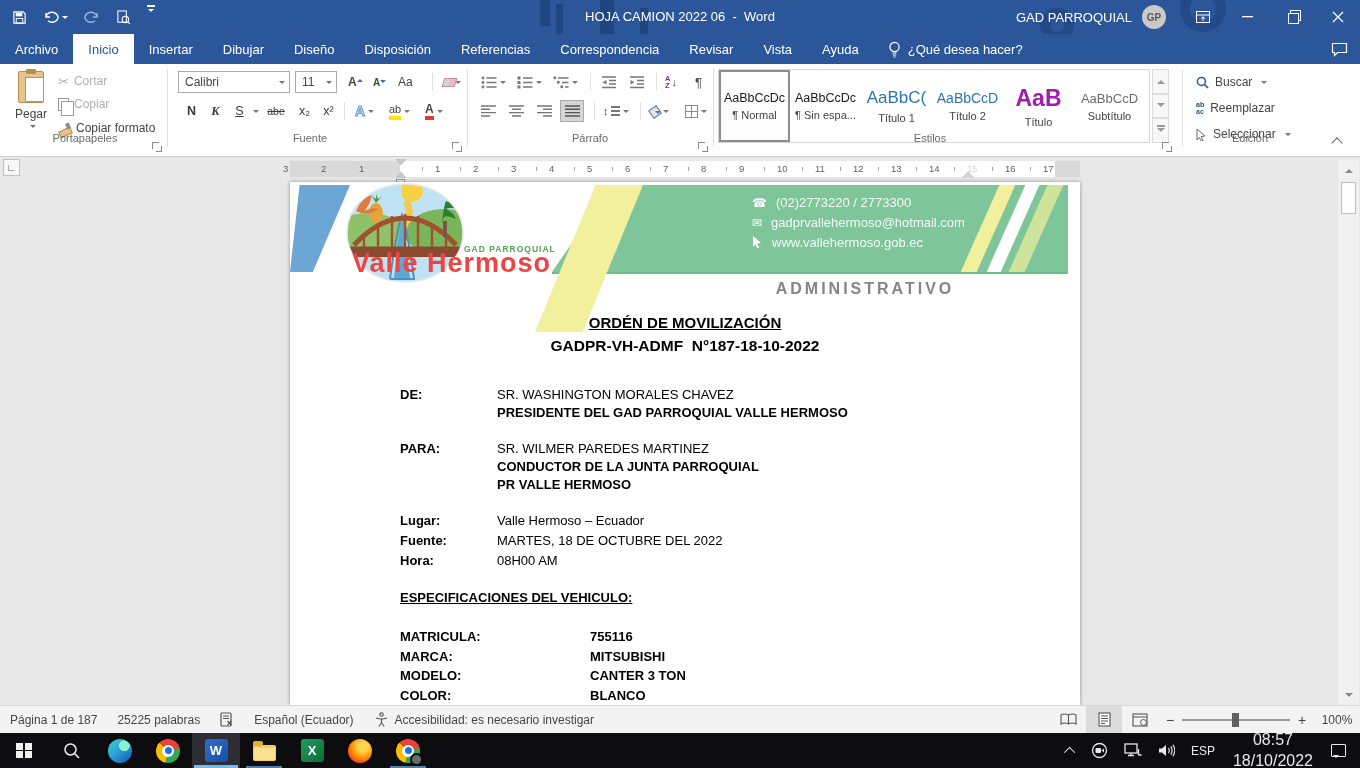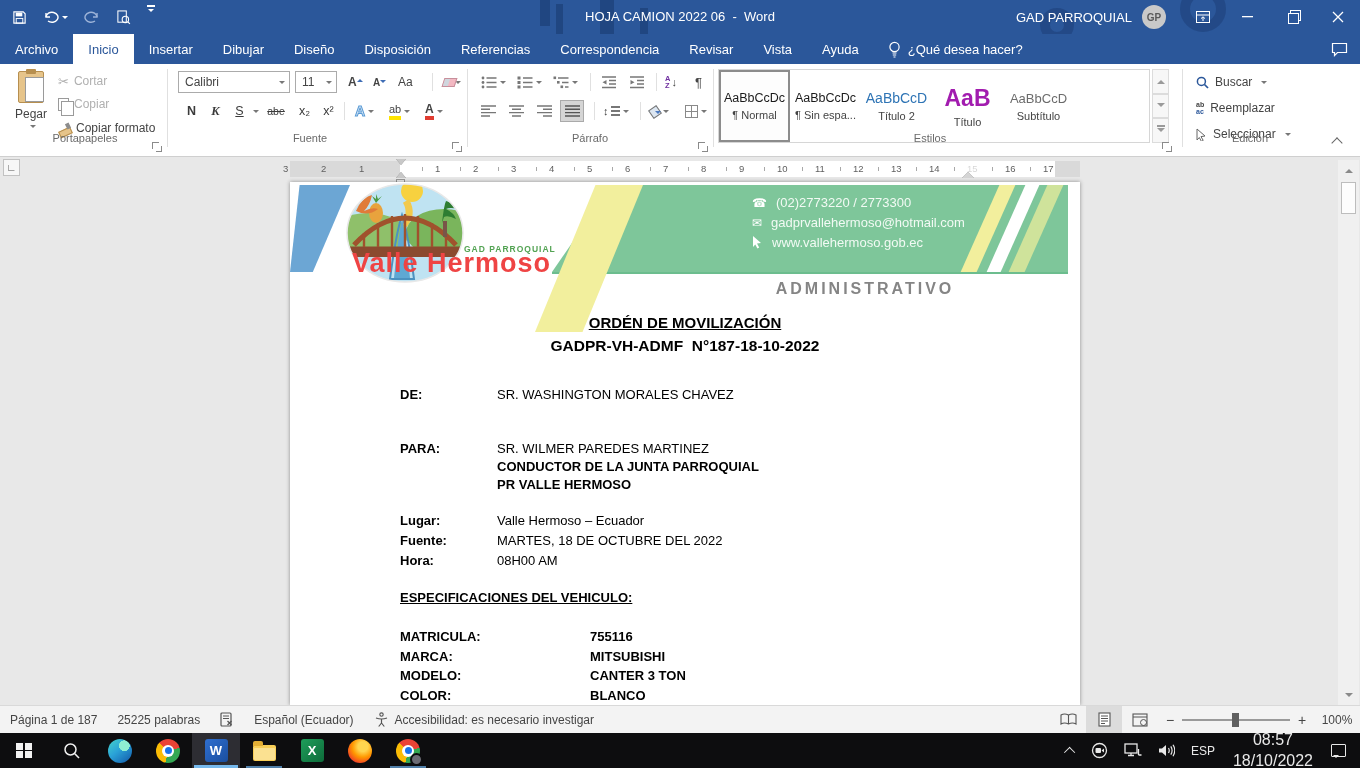--- a/index.html
+++ b/index.html
@@ -501,20 +501,24 @@
     <span class="gsep" style="left:713px;"></span>
 
     <div id="styles-gallery">
       <div class="style-cell selected">
         <span class="style-prev">AaBbCcDc</span>
         <span class="style-name">¶ Normal</span>
       </div>
       <div class="style-cell">
         <span class="style-prev">AaBbCcDc</span>
         <span class="style-name">¶ Sin espa...</span>
+      </div>
+      <div class="style-cell">
+        <span class="style-prev sp-h1">AaBbC(</span>
+        <span class="style-name">Título 1</span>
       </div>
       <div class="style-cell">
         <span class="style-prev sp-h2">AaBbCcD</span>
         <span class="style-name">Título 2</span>
       </div>
       <div class="style-cell">
         <span class="style-prev sp-title">AaB</span>
         <span class="style-name">Título</span>
       </div>
       <div class="style-cell">
@@ -636,20 +640,21 @@
         <span class="brand-main">Valle Hermoso</span>
         <span class="brand-sub">GAD PARROQUIAL</span>
       </div>
       <div id="lh-admin">ADMINISTRATIVO</div>
 
       <div class="docline" id="doc-title">ORDÉN DE MOVILIZACIÓN</div>
       <div class="docline" id="doc-subtitle">GADPR-VH-ADMF  N°187-18-10-2022</div>
 
       <div class="docline lab b" style="top:205px;">DE:</div>
       <div class="docline val" style="top:205px;">SR. WASHINGTON MORALES CHAVEZ</div>
+      <div class="docline val b" style="top:223px;">PRESIDENTE DEL GAD PARROQUIAL VALLE HERMOSO</div>
 
       <div class="docline lab b" style="top:259px;">PARA:</div>
       <div class="docline val" style="top:259px;">SR. WILMER PAREDES MARTINEZ</div>
       <div class="docline val b" style="top:277px;">CONDUCTOR DE LA JUNTA PARROQUIAL</div>
       <div class="docline val b" style="top:295px;">PR VALLE HERMOSO</div>
 
       <div class="docline lab b" style="top:331px;">Lugar:</div>
       <div class="docline val" style="top:331px;">Valle Hermoso – Ecuador</div>
       <div class="docline lab b" style="top:351px;">Fuente:</div>
       <div class="docline val" style="top:351px;">MARTES, 18 DE OCTUBRE DEL 2022</div>

